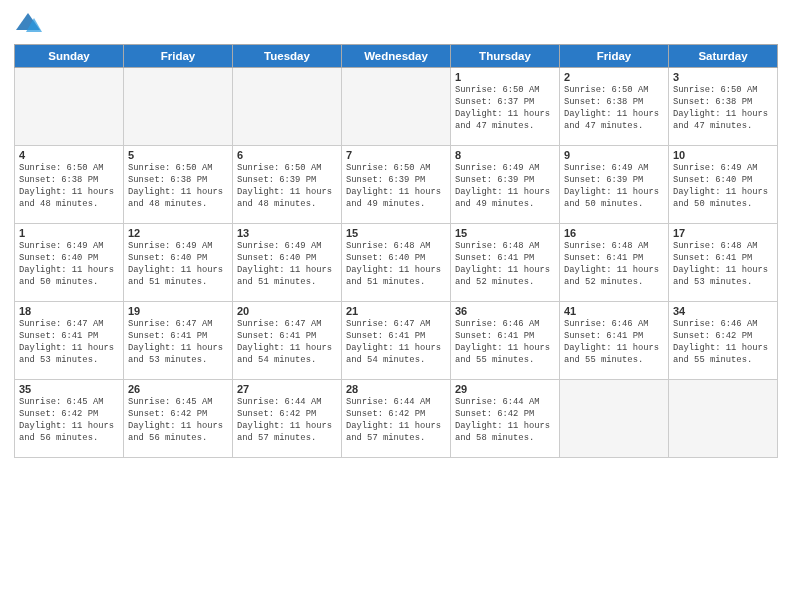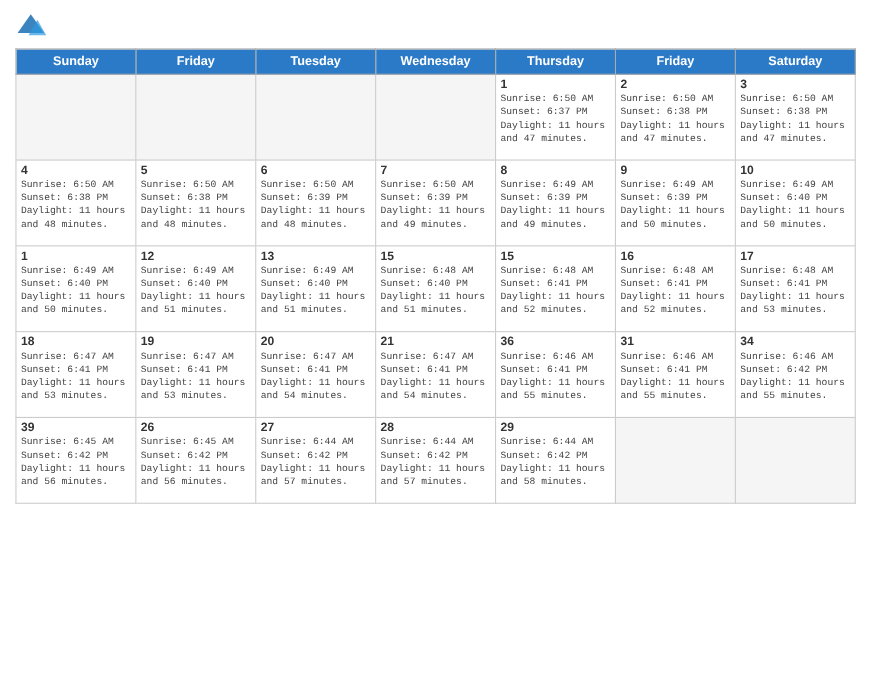--- a/index.html
+++ b/index.html
@@ -272,35 +272,35 @@
 Sunset: 6:41 PM
 Daylight: 11 hours and 54 minutes.</div>
           </td>
           <td>
             <span class="day-num">36</span>
             <div class="day-info">Sunrise: 6:46 AM
 Sunset: 6:41 PM
 Daylight: 11 hours and 55 minutes.</div>
           </td>
           <td>
-            <span class="day-num">31</span>
+            <span class="day-num">41</span>
             <div class="day-info">Sunrise: 6:46 AM
 Sunset: 6:41 PM
 Daylight: 11 hours and 55 minutes.</div>
           </td>
           <td>
             <span class="day-num">34</span>
             <div class="day-info">Sunrise: 6:46 AM
 Sunset: 6:42 PM
 Daylight: 11 hours and 55 minutes.</div>
           </td>
         </tr>
         <tr>
           <td>
-            <span class="day-num">39</span>
+            <span class="day-num">35</span>
             <div class="day-info">Sunrise: 6:45 AM
 Sunset: 6:42 PM
 Daylight: 11 hours and 56 minutes.</div>
           </td>
           <td>
             <span class="day-num">26</span>
             <div class="day-info">Sunrise: 6:45 AM
 Sunset: 6:42 PM
 Daylight: 11 hours and 56 minutes.</div>
           </td>

